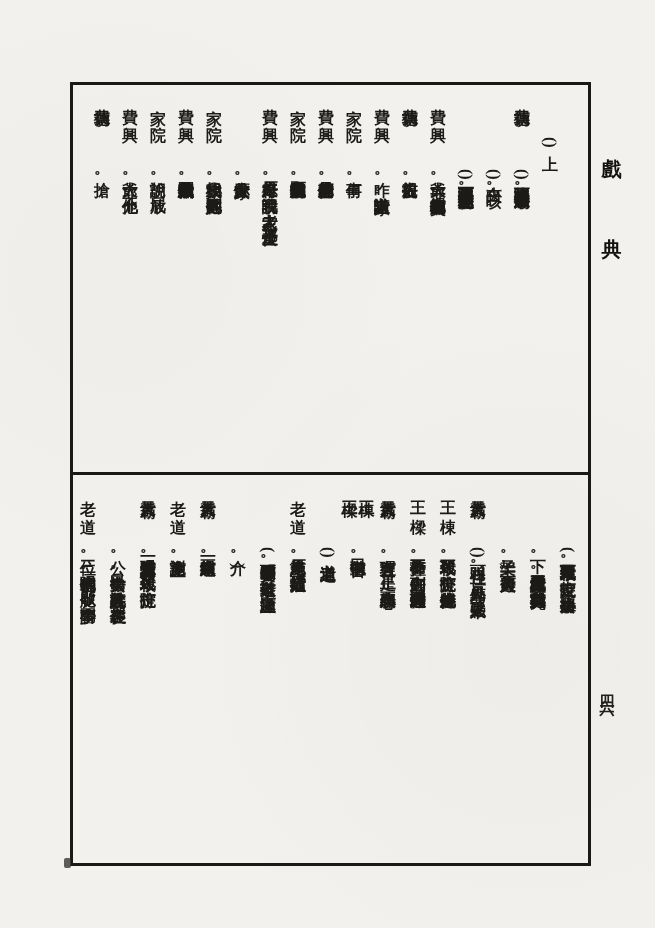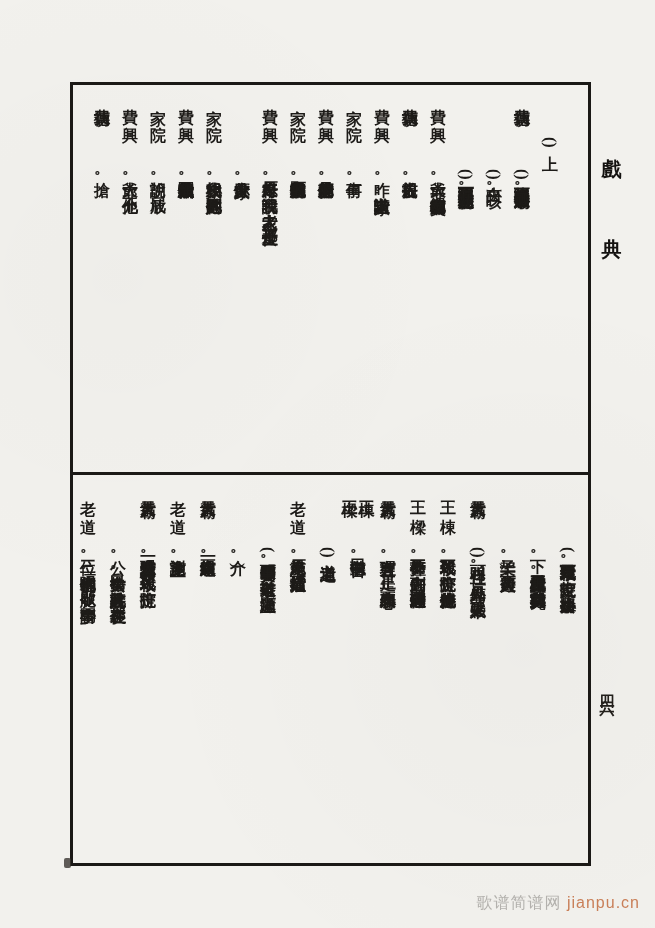--- a/index.html
+++ b/index.html
@@ -327,19 +327,16 @@
           <div class="line">三位。你們喝碗水。歇歇腿。少管閑事。</div>
         </div>
       </div>
 
   </div>
 
   <div class="book-title">戲典</div>
 
   <div class="page-number">四六二</div>
 
-  <div class="watermark">
-    <span class="wm-name">歌谱简谱网</span><span class="wm-url"> jianpu.cn</span>
-  </div>
 
   <div class="speck"></div>
 
 </div>
 
 </body></html>

